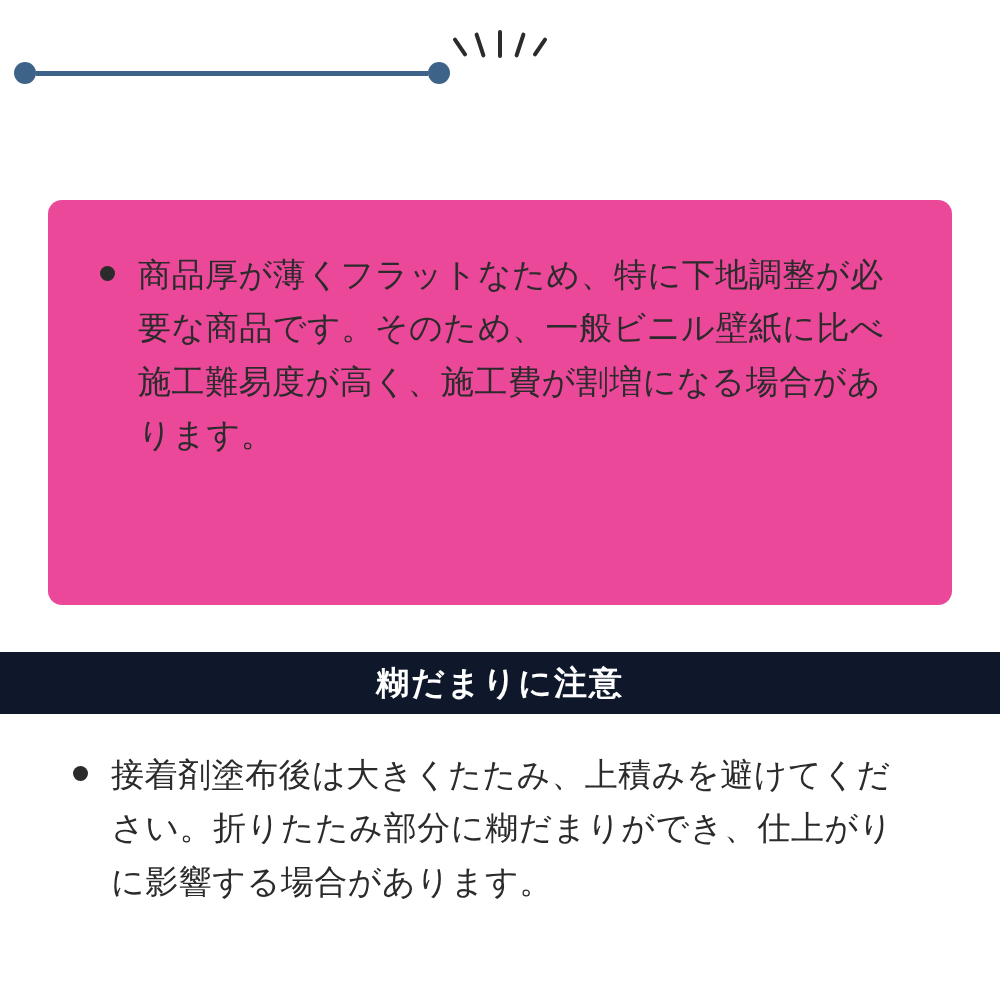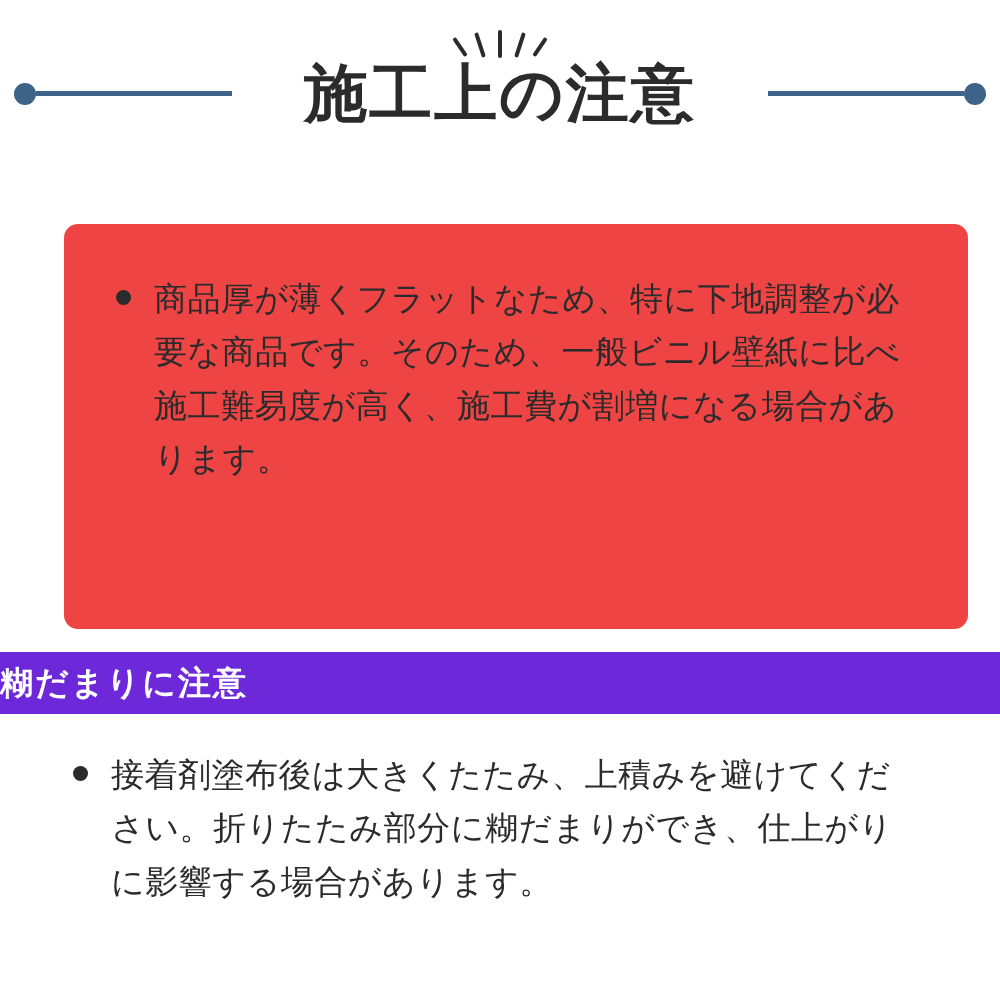--- a/index.html
+++ b/index.html
@@ -87,29 +87,28 @@
     font-weight: 700;
     letter-spacing: 2px;
     color: #2b2b2b;
     line-height: 1;
     white-space: nowrap;
   }
 
   
   .note-card {
     position: absolute;
-    left: 64px;
+    left: 48px;
     top: 200px;
     width: 904px;
     height: 405px;
-    background: #ef4444;
+    background: #ec4899;
     border-radius: 14px;
     box-sizing: border-box;
     padding: 48px 40px 40px 40px;
-    margin-top: 24px;
   }
 
   ul.bullets {
     list-style: none;
     margin: 0;
     padding: 0;
   }
   ul.bullets > li {
     position: relative;
     padding-left: 50px;
@@ -129,23 +128,24 @@
     background: #2b2b2b;
   }
 
   
   .band {
     position: absolute;
     left: 0;
     top: 652px;
     width: 1000px;
     height: 62px;
-    background: #6d28d9;
+    background: #0f172a;
     display: flex;
     align-items: center;
+    justify-content: center;
   }
   .band-title {
     color: #ffffff;
     font-size: 33px;
     font-weight: 700;
     letter-spacing: 2px;
   }
 
   
   .lower {
@@ -174,21 +174,20 @@
       <span class="spark s3"></span>
       <span class="spark s4"></span>
       <span class="spark s5"></span>
     </div>
 
     <div class="title-row">
       <div class="rule rule-left">
         <span class="dot"></span>
         <span class="line"></span>
       </div>
-      <div class="page-title">施工上の注意</div>
       <div class="rule rule-right">
         <span class="line"></span>
         <span class="dot"></span>
       </div>
     </div>
 
   </div>
 
   <div class="note-card">
     <ul class="bullets">

